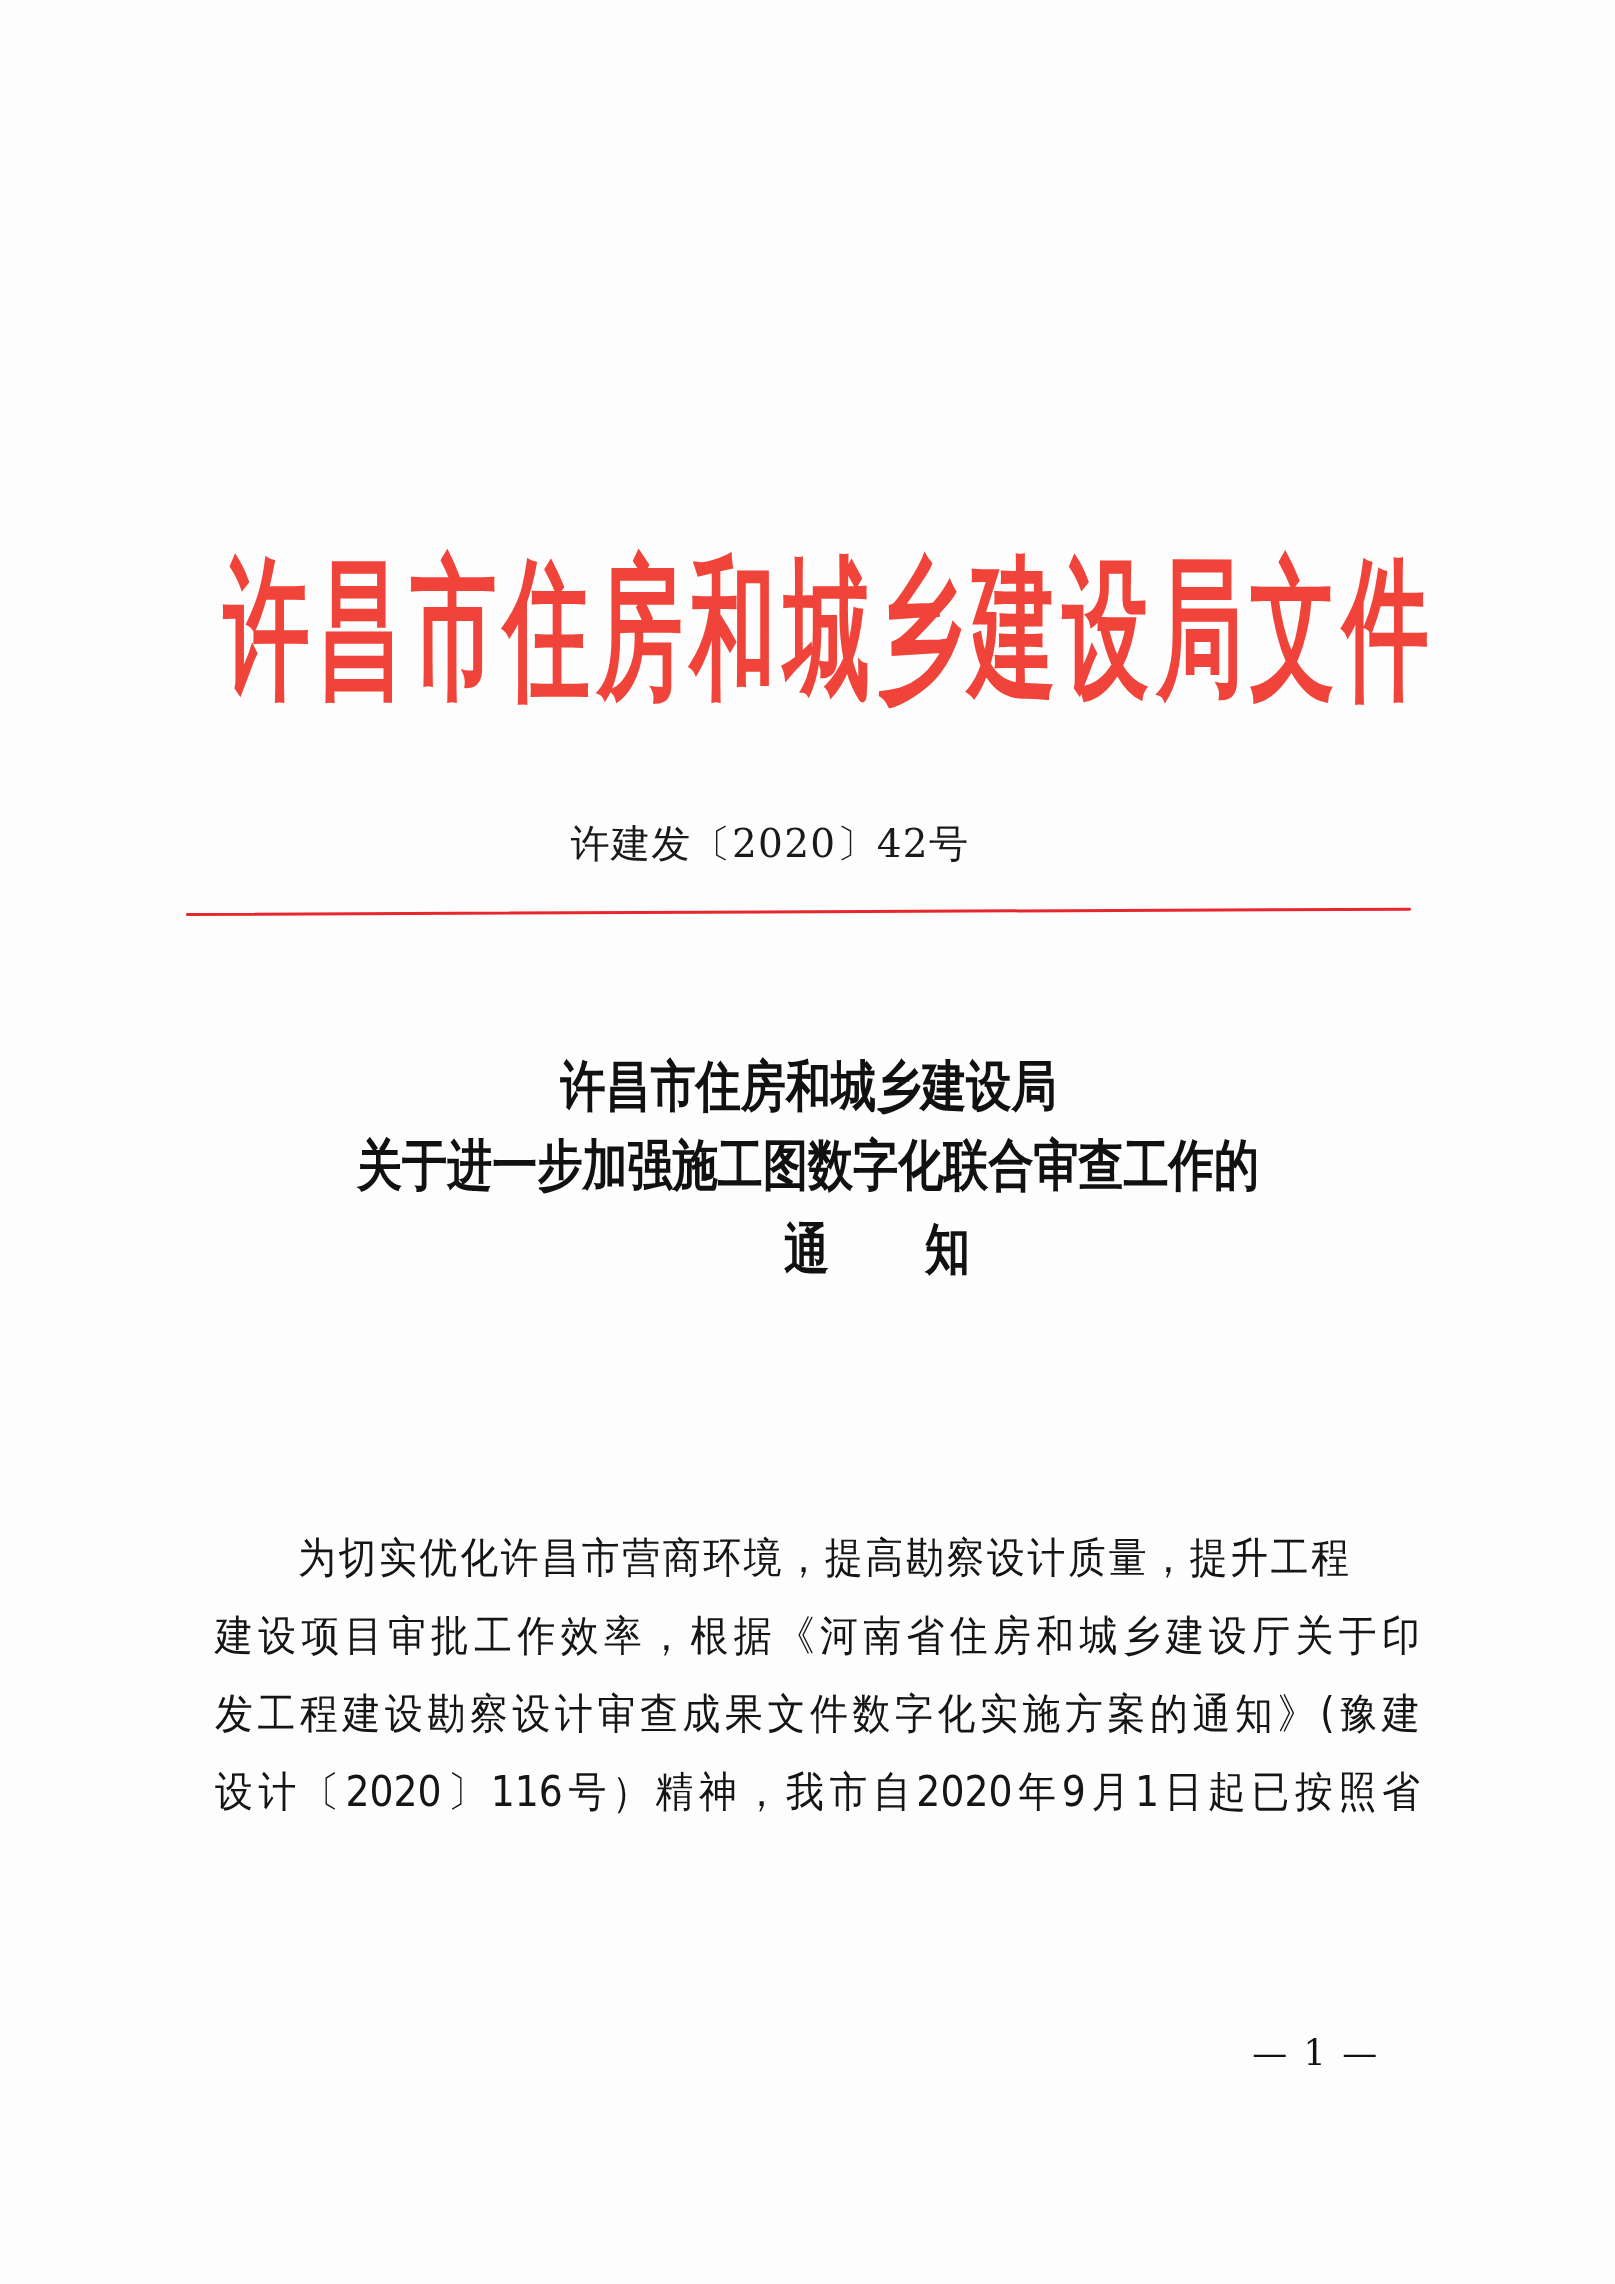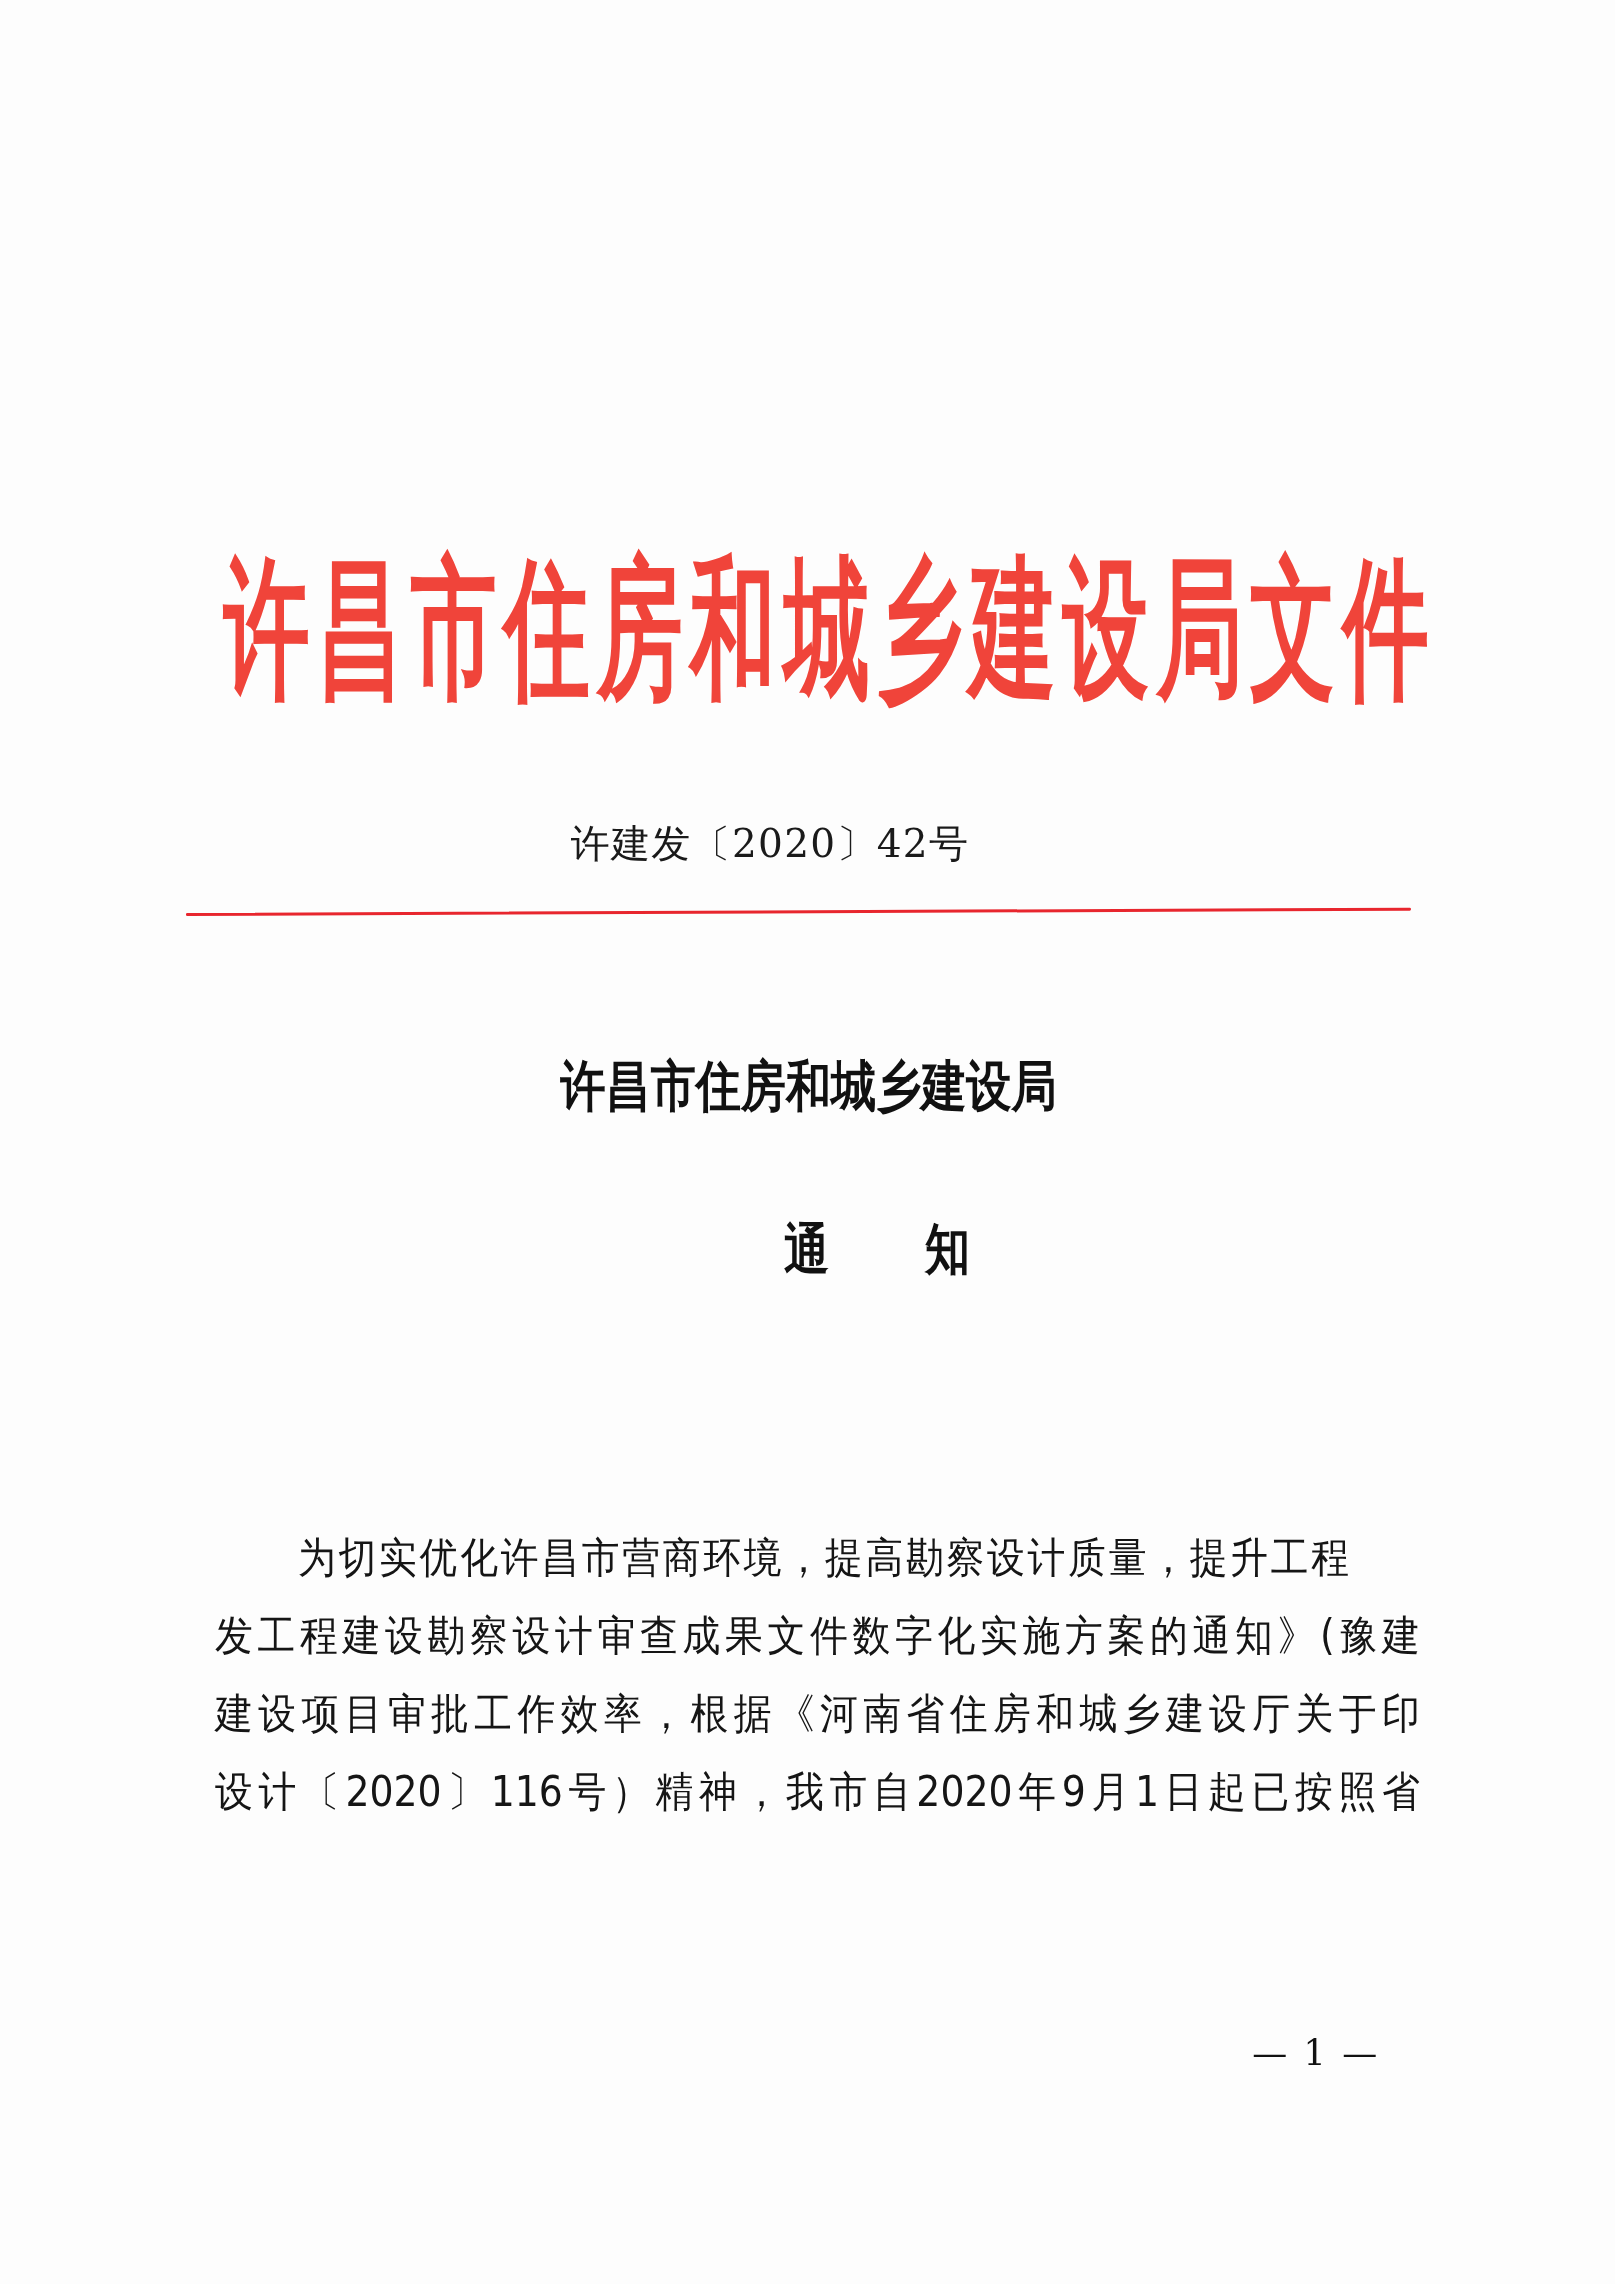--- a/index.html
+++ b/index.html
@@ -157,30 +157,33 @@
     <span>件</span>
   </div>
 
   <div class="doc-number">许建发〔2020〕42号</div>
 
   <div class="red-rule"></div>
 
   <div class="title title1">
     <span class="title-line"><span class="t">许昌市住房和城乡建设局</span></span>
   </div>
+  <div class="title title2">
+    <span class="title-line"><span class="t">关于进一步加强施工图数字化联合审查工作的</span></span>
+  </div>
   <div class="title title3">
     <span class="title-line"><span class="t">通知</span></span>
   </div>
 
   <div class="body-text salutation">
   </div>
 
   <div class="body-text para1">
     <span class="line indent"><span class="t" style="width:104%">为切实优化许昌市营商环境，提高勘察设计质量，提升工程</span></span>
+    <span class="line"><span class="t">建设项目审批工作效率，根据《河南省住房和城乡建设厅关于印</span></span>
     <span class="line"><span class="t">发工程建设勘察设计审查成果文件数字化实施方案的通知》(豫建</span></span>
-    <span class="line"><span class="t">建设项目审批工作效率，根据《河南省住房和城乡建设厅关于印</span></span>
     <span class="line"><span class="t">设计〔2020〕116号）精神，我市自2020年9月1日起已按照省</span></span>
   </div>
 
   <div class="page-number">— 1 —</div>
 
 </div>
 
 
 </body></html>

